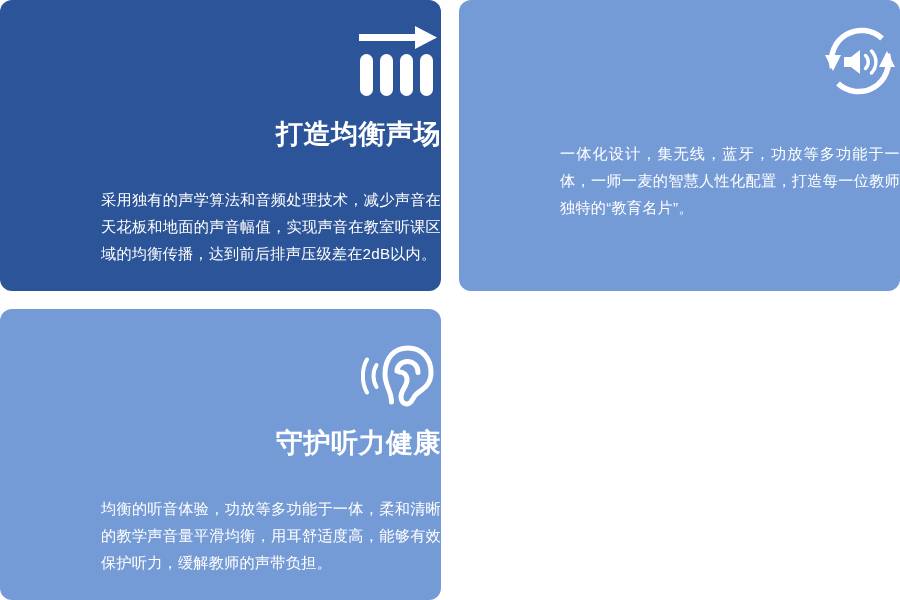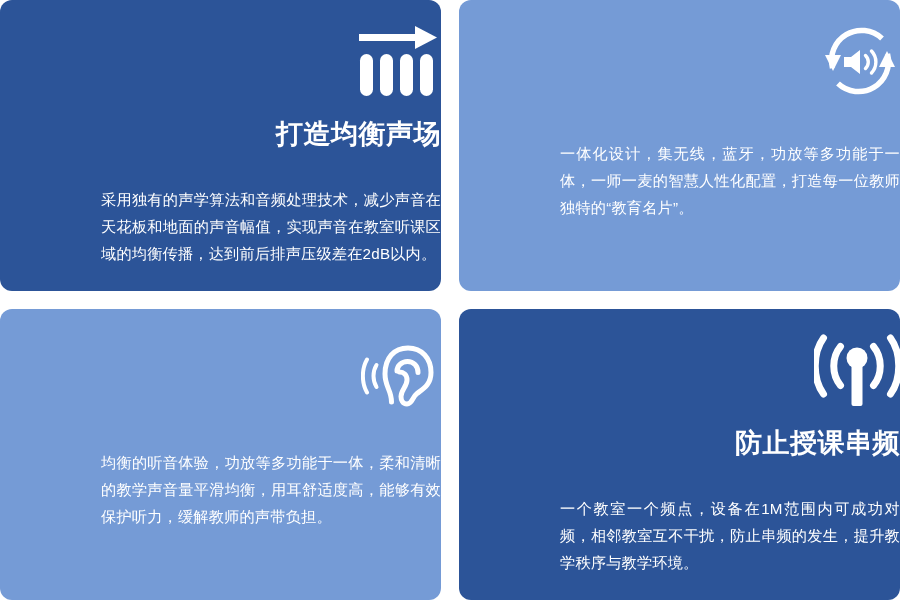--- a/index.html
+++ b/index.html
@@ -118,35 +118,18 @@
                    C70,55 62,59 56,63.5 C51,67.3 51.5,74 46,74 C41.5,74 40,69.5 40,66.5
                    C40,60 46,56.5 46,50 C46,45 42.5,42 38.5,42"></path>
           <path d="M57,42.5 C57,36 52.5,31.5 46.5,31.5 C40.5,31.5 36,36 36,41"></path>
         </g>
         <g fill="none" stroke="#ffffff" stroke-width="4" stroke-linecap="round">
           <path d="M15.5,35 C11.5,41.5 11.5,50.5 15.5,57"></path>
           <path d="M6,29.5 C0.5,39 0.5,53 6,62.5"></path>
         </g>
       </svg>
     </div>
+    <div class="card-title">守护听力健康</div>
     <div class="card-desc">均衡的听音体验，功放等多功能于一体，柔和清晰的教学声音量平滑均衡，用耳舒适度高，能够有效保护听力，缓解教师的声带负担。</div>
   </div>
 
-  <div class="feature-card card-dark">
-    <div class="card-icon">
-      <svg width="86" height="76" viewBox="0 0 86 76" aria-hidden="true">
-        <g fill="none" stroke="#ffffff" stroke-width="7" stroke-linecap="round">
-          <path d="M26.5,14.5 C17.5,25.5 17.5,42.5 26.5,53.5"></path>
-          <path d="M59.5,14.5 C68.5,25.5 68.5,42.5 59.5,53.5"></path>
-          <path d="M9.5,6 C-1.5,21 -1.5,47 9.5,62"></path>
-          <path d="M76.5,6 C87.5,21 87.5,47 76.5,62"></path>
-        </g>
-        <g fill="#ffffff">
-          <circle cx="43" cy="26" r="10.5"></circle>
-          <rect x="37.5" y="30" width="11" height="44" rx="2"></rect>
-        </g>
-      </svg>
-    </div>
-    <div class="card-title">防止授课串频</div>
-    <div class="card-desc">一个教室一个频点，设备在1M范围内可成功对频，相邻教室互不干扰，防止串频的发生，提升教学秩序与教学环境。</div>
-  </div>
 
 </div>
 
 </body></html>

